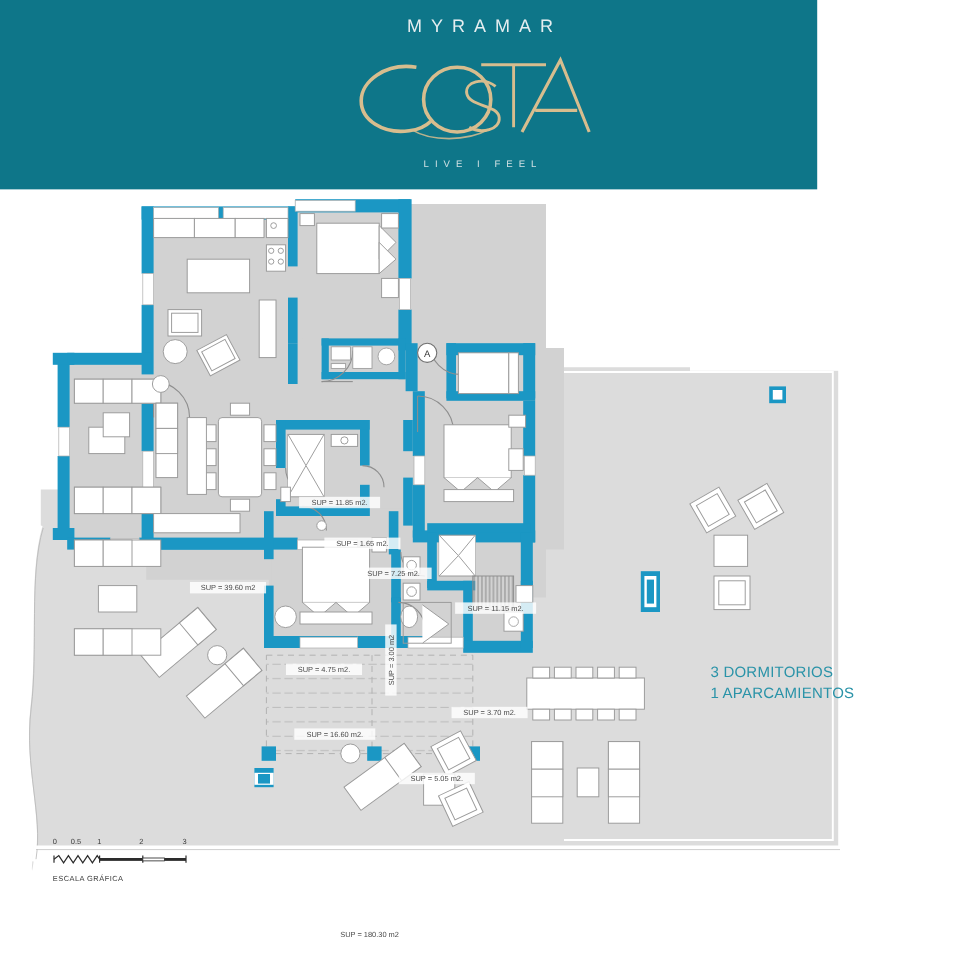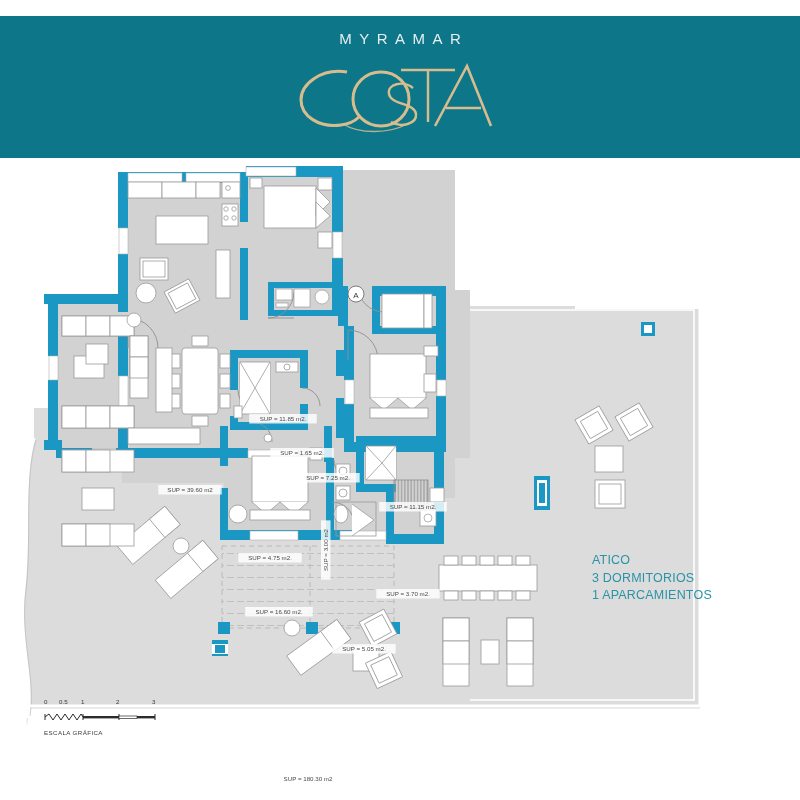--- a/index.html
+++ b/index.html
@@ -12,24 +12,23 @@
     height: 800px;
     font-family: "Liberation Sans", sans-serif;
     overflow: hidden;
     position: relative;
   }
 
   
   #brand-banner {
     position: absolute;
     left: 0; top: 0;
-    width: 800px; height: 158px;
+    width: 681px; height: 158px;
     background: #0e7689;
     overflow: hidden;
-    margin-top: 16px;
   }
   #brand-inner {
     position: absolute;
     left: 0; top: 0;
     width: 800px; height: 158px;
   }
   #brand-top {
     position: absolute;
     top: 14px; left: 0; width: 800px;
     text-align: center;
@@ -122,20 +121,21 @@
 
           <path d="M116 18 L 170 18 M 143 18 L 143 70" stroke-width="2.4"></path>
 
           <path d="M150 74 L 182 14 L 206 74 M 161 56 L 196 56" stroke-width="2.6"></path>
 
           <path d="M58 72 C 74 82, 104 82, 122 72" stroke-width="1.4" opacity="0.85"></path>
         </g>
       </svg>
     </div>
 
+    <div id="brand-sub">LIVE  I  FEEL</div>
   </div>
 </div>
 
 <div id="plan-canvas">
 <svg id="plan-svg" width="800" height="642" viewBox="0 0 800 642">
 
   <defs>
     <pattern id="tileLines" width="10" height="12" patternUnits="userSpaceOnUse">
       <path d="M0 11.5 H10" stroke="#b4b4b4" stroke-width="0.7" stroke-dasharray="4 3"></path>
     </pattern>
@@ -592,21 +592,20 @@
         <g>
           <rect x="274.25" y="616" width="67.5" height="9.5" fill="#ffffff" fill-opacity="0.82"></rect>
           <text x="308" y="623" text-anchor="middle" font-family="Liberation Sans, sans-serif" font-size="6.2" fill="#4a4a4a">SUP = 180.30 m2</text>
         </g>
       </g>
 
 </svg>
 </div>
 
 <div id="info-block">
-  <div>ATICO</div>
   <div>3 DORMITORIOS</div>
   <div>1 APARCAMIENTOS</div>
 </div>
 
 <div id="scale-bar">
   <div class="scale-nums">
     <span style="left:0px">0</span>
     <span style="left:15px">0.5</span>
     <span style="left:37px">1</span>
     <span style="left:72px">2</span>

